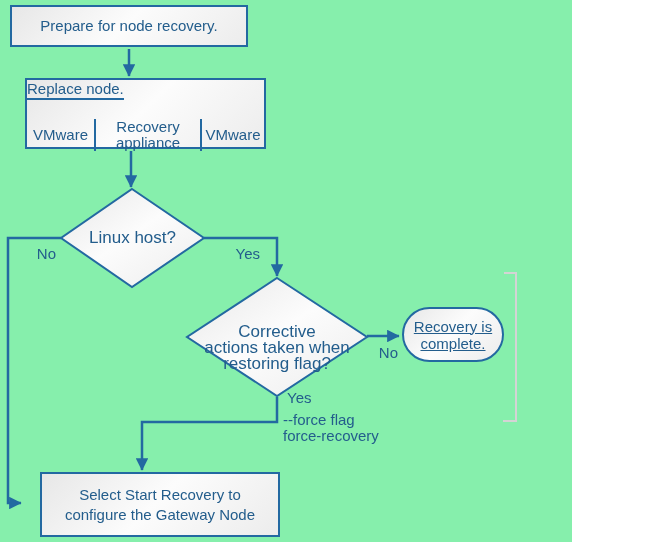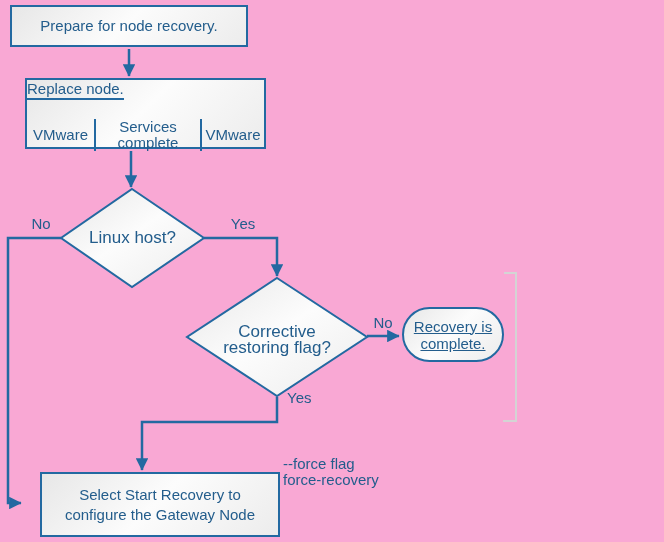--- a/index.html
+++ b/index.html
@@ -3,54 +3,55 @@
 <meta charset="utf-8">
 <style>
   :root{
     --line:#2369a1;
     --text:#235d8c;
     --bracket:#d4d4d4;
   }
   html,body{margin:0;padding:0;background:#ffffff;}
   .canvas{
     position:relative;
-    width:664px;height:542px;
-    background:#f9a8d4;
+    width:532px;height:542px;
+    background:#86efac;
     font-family:"Liberation Sans", sans-serif;
     color:var(--text);
     overflow:hidden;
+    padding-left:40px;
   }
   .layer{position:absolute;left:0;top:0;}
   .shape{
     position:absolute;box-sizing:border-box;
     border:2px solid var(--line);
     background:linear-gradient(135deg,#e7e7e7 0%,#fcfcfc 48%,#ececec 100%);
     display:flex;align-items:center;justify-content:center;
     text-align:center;font-size:15px;line-height:18px;
   }
   .box-prepare{left:10px;top:5px;width:238px;height:42px;}
   .table{left:25px;top:78px;width:241px;height:71px;flex-direction:column;align-items:flex-start;justify-content:flex-start;}
   .t-header{height:34px;border-bottom:2px solid var(--line);display:flex;align-items:center;justify-content:center;}
   .t-row{display:flex;flex:1;align-items:stretch;}
   .t-cell{display:flex;align-items:center;justify-content:center;line-height:16px;margin-top:19px;}
   .t-c1{width:67px;}
   .t-c2{flex:1;border-left:2px solid var(--line);border-right:2px solid var(--line);}
   .t-c3{width:62px;}
   .stadium{left:402px;top:307px;width:102px;height:55px;border-radius:28px;line-height:17px;text-decoration:underline;}
   .box-start{left:40px;top:472px;width:240px;height:65px;line-height:20px;}
   .lbl{position:absolute;font-size:15px;line-height:16px;}
-  .lbl-center{text-align:center;}
+  .lbl-center{text-align:right;margin-top:30px;}
   .diamond-label{position:absolute;text-align:center;font-size:17px;}
   .d1-label{left:72px;top:229px;width:121px;line-height:17px;}
   .d2-label{left:197px;top:324px;width:160px;line-height:16px;}
   .no1{left:26px;top:216px;width:30px;}
   .yes1{left:226px;top:216px;width:34px;}
   .no2{left:368px;top:315px;width:30px;}
   .yes2{left:287px;top:390px;}
-  .force-note{left:283px;top:412px;line-height:16px;margin-top:44px;}
+  .force-note{left:283px;top:412px;line-height:16px;}
   .see-note{left:527px;top:311px;line-height:18px;}
   .line{display:block;}
 </style>
 </head>
 <body>
 
 <div class="canvas">
 
   <svg class="layer" width="664" height="542" viewBox="0 0 664 542">
     <defs>
@@ -83,35 +84,36 @@
 
   <div class="shape table">
     <div class="t-header">
       <span>Replace node.</span>
     </div>
     <div class="t-row">
       <div class="t-cell t-c1">
         <span>VMware</span>
       </div>
       <div class="t-cell t-c2">
-        <span>Services complete</span>
+        <span>Recovery appliance</span>
       </div>
       <div class="t-cell t-c3">
         <span>VMware</span>
       </div>
     </div>
   </div>
 
   <div class="diamond-label d1-label">Linux host?</div>
 
   <div class="lbl lbl-center no1">No</div>
   <div class="lbl lbl-center yes1">Yes</div>
 
   <div class="diamond-label d2-label">
     <span class="line">Corrective</span>
+    <span class="line">actions taken when</span>
     <span class="line">restoring flag?</span>
   </div>
 
   <div class="lbl lbl-center no2">No</div>
   <div class="lbl yes2">Yes</div>
 
   <div class="lbl force-note">
     <span class="line">--force flag</span>
     <span class="line">force-recovery</span>
   </div>

